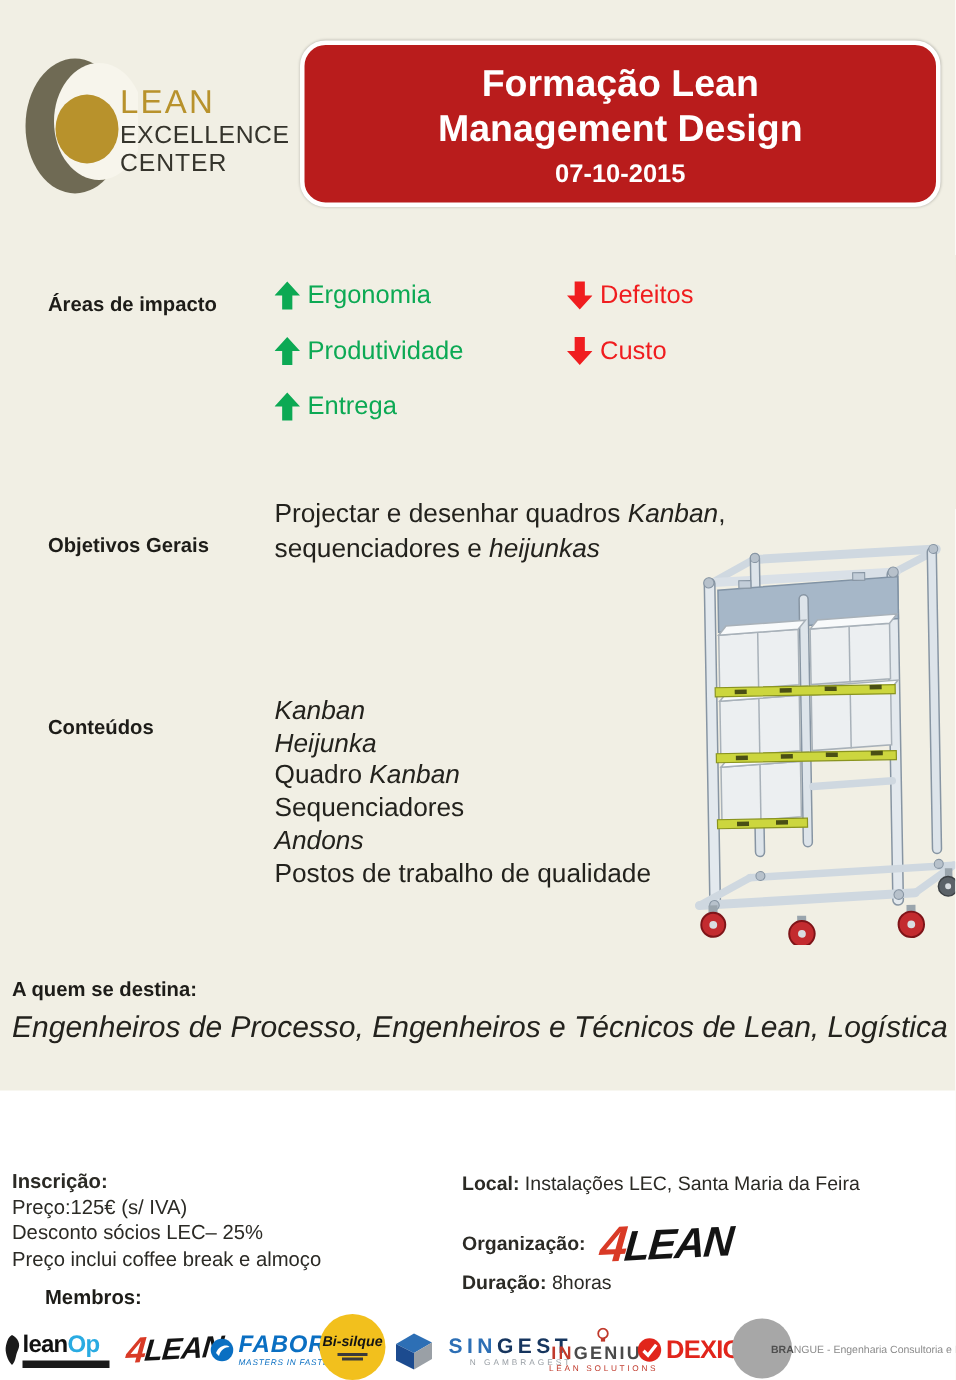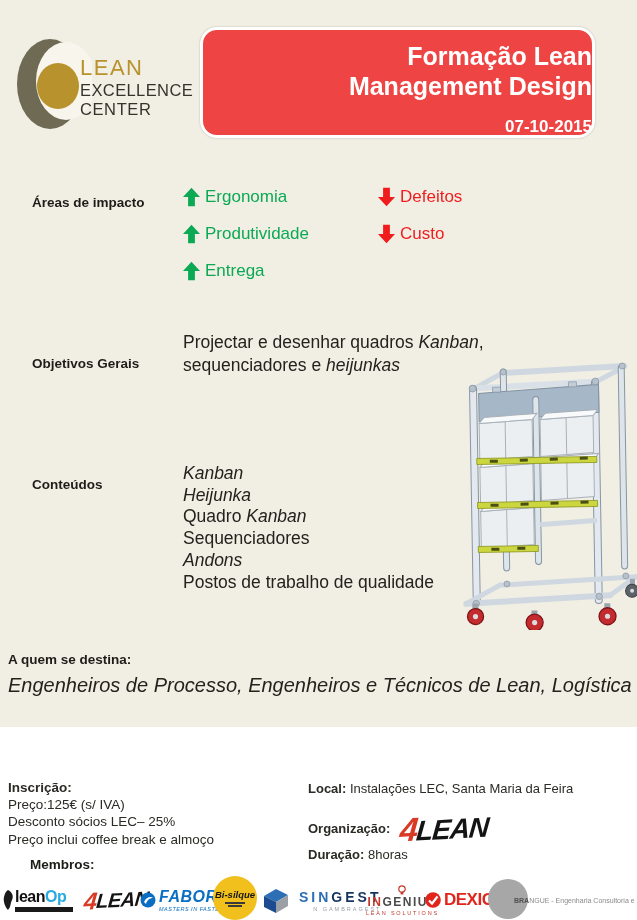--- a/index.html
+++ b/index.html
@@ -8,25 +8,25 @@
   .page { position:relative; width:637px; height:920px; background:#ffffff; overflow:hidden; }
   .top-bg { position:absolute; left:0; top:0; width:637px; height:727px; background:#f1efe4; }
 
   
   .logo-mark { position:absolute; left:16px; top:38px; }
   .logo-text { position:absolute; left:80px; top:56px; line-height:1.05; }
   .logo-text .l1 { font-size:22px; letter-spacing:1.5px; color:#b8922c; font-weight:500; }
   .logo-text .l2 { font-size:16.5px; letter-spacing:.4px; color:#35342c; margin-top:3px; }
   .logo-text .l3 { font-size:16.5px; letter-spacing:.6px; color:#35342c; margin-top:2px; }
 
-  .title-box { position:absolute; left:200px; top:27px; width:395px; height:111px;
-    background:#ef4444; border:3px solid #ffffff; border-radius:17px; color:#ffffff;
-    text-align:right; padding-top:11px; box-shadow:0 0 2px rgba(0,0,0,.25); }
+  .title-box { position:absolute; left:200px; top:27px; width:427px; height:111px;
+    background:#b91c1c; border:3px solid #ffffff; border-radius:17px; color:#ffffff;
+    text-align:center; padding-top:11px; box-shadow:0 0 2px rgba(0,0,0,.25); }
   .title-box .t { font-size:25px; font-weight:bold; line-height:30px; }
-  .title-box .d { font-size:17px; font-weight:bold; margin-top:16px; }
+  .title-box .d { font-size:17px; font-weight:bold; margin-top:5px; }
 
   
   .sec-label { position:absolute; font-size:13.5px; font-weight:bold; color:#1d1c18; }
 
   
   .impact-list { position:absolute; }
   .impact-row { display:flex; align-items:center; height:23px; margin-bottom:14px; }
   .impact-row svg { margin-right:5px; flex:0 0 auto; }
   .impact-row .txt { font-size:17px; }
   .up-row .txt { color:#0ca954; }

